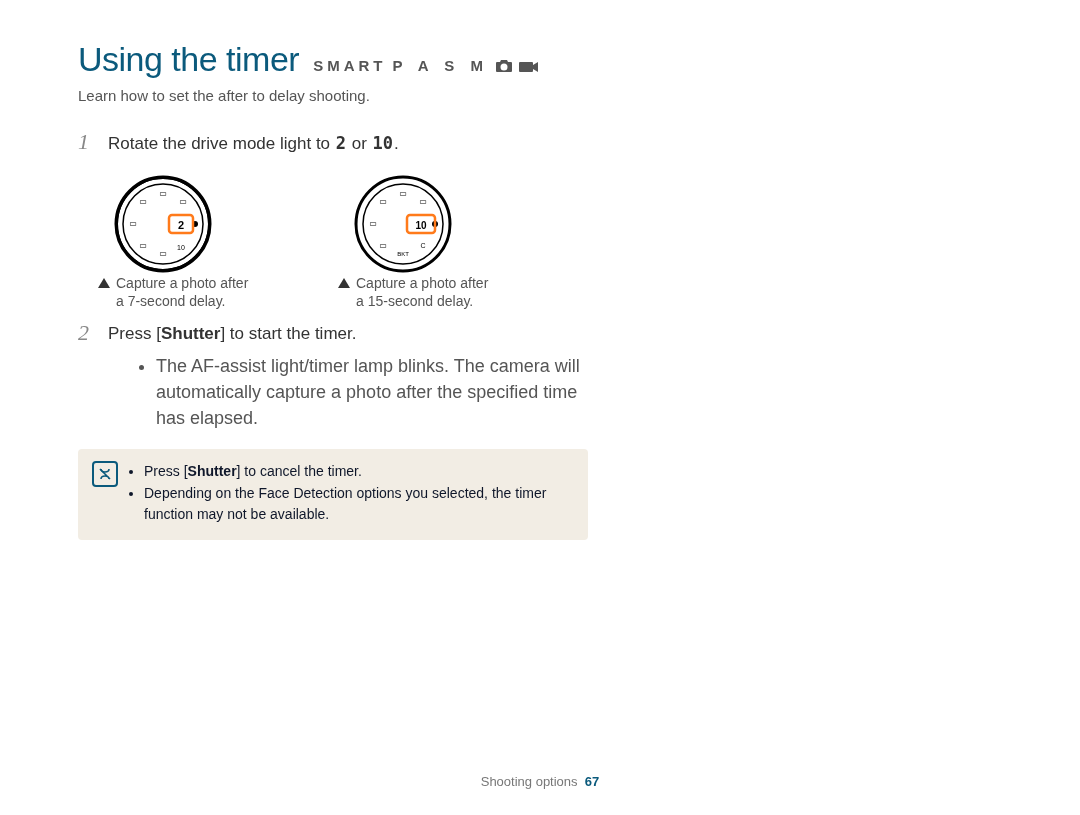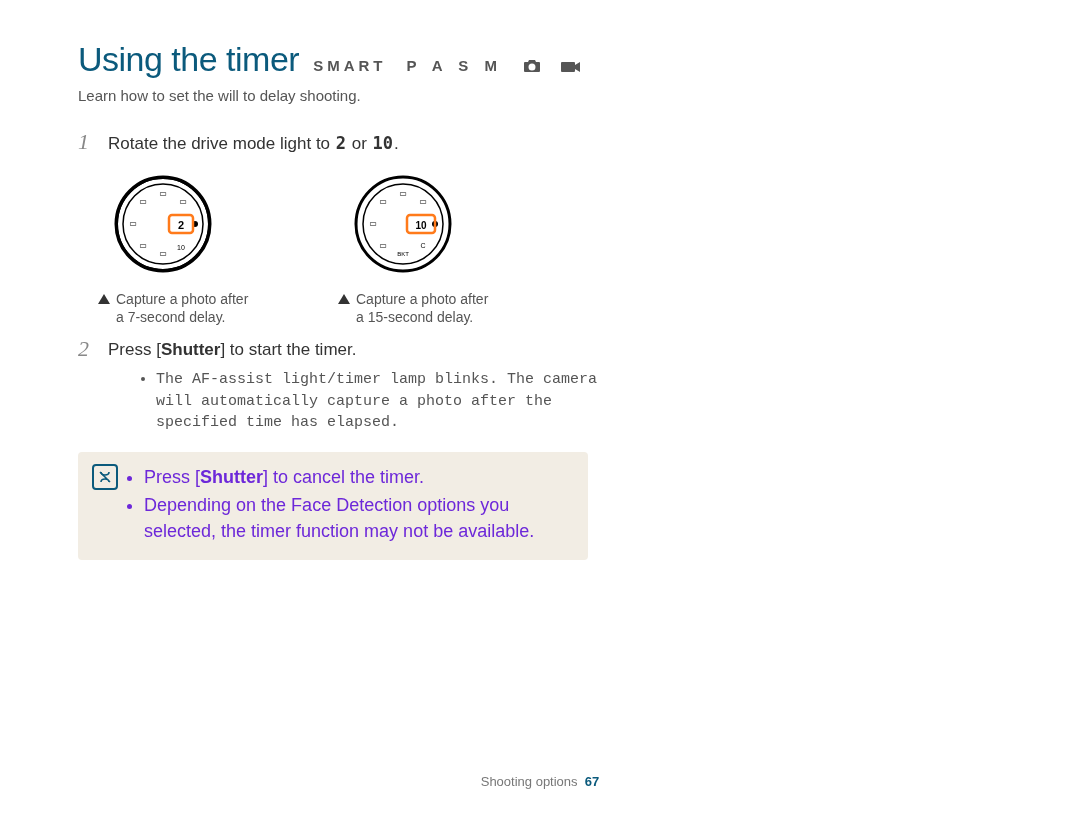--- a/index.html
+++ b/index.html
@@ -30,21 +30,21 @@
     letter-spacing: -0.5px;
     color: #0b5a7c;
   }
   .modes {
     font-size: 15px;
     font-weight: 800;
     letter-spacing: 4px;
     color: #555;
     display: flex;
     align-items: center;
-    gap: 20px;
+    gap: 6px;
   }
   .mode-glyph svg { display:block; }
   .subtitle {
     margin-top: 8px;
     font-size: 15px;
     color: #555;
   }
   .content {
     margin-top: 26px;
     width: 520px;
@@ -73,62 +73,61 @@
     border: 1px solid rgba(0,0,0,0);
   }
   .dials {
     display: flex;
     gap: 60px;
     margin: 16px 0 8px 20px;
   }
   .dial-col { width: 180px; }
   .dial-wrap { width: 130px; height: 100px; position: relative; }
   .dial-caption {
-    margin-top: 16px;
+    margin-top: 0;
     font-size: 14px;
     color: #555;
     line-height: 1.35;
     display: flex;
     gap: 6px;
   }
   .tri {
     width: 0; height: 0;
     border-left: 6px solid transparent;
     border-right: 6px solid transparent;
     border-bottom: 10px solid #333;
     margin-top: 4px;
     flex: 0 0 auto;
   }
   .sub-bullets {
     margin: 4px 0 18px 38px;
-    font-size: 15px;
+    font-size: 18px;
     color: #555;
     line-height: 1.45;
-    font-family: Liberation Mono, monospace;
   }
   .sub-bullets li { margin-bottom: 2px; }
   .note-box {
     margin-top: 14px;
     background: #f2ede4;
     border-radius: 4px;
     padding: 12px 16px 14px 14px;
     display: flex;
     gap: 12px;
     width: 510px;
     box-sizing: border-box;
   }
   .note-icon {
     width: 22px; height: 22px; flex: 0 0 auto;
     border: 2px solid #0b5a7c;
     border-radius: 4px;
     display:flex; align-items:center; justify-content:center;
   }
   .note-list {
-    font-size: 18px;
-    color: #6d28d9;
+    font-size: 14px;
+    color: #0f172a;
     line-height: 1.45;
     margin: 0; padding-left: 14px;
   }
   .note-list li { margin-bottom: 2px; }
   .footer {
     position: absolute;
     bottom: 26px;
     left: 0; right: 0;
     text-align: center;
     font-size: 13px;
@@ -153,21 +152,21 @@
           </svg>
       </span>
       <span class="mode-glyph">
         <svg width="20" height="14" viewBox="0 0 20 14">
             <path fill="#555" d="M1 3h12a1 1 0 0 1 1 1v2l5-3v10l-5-3v2a1 1 0 0 1-1 1H1a1 1 0 0 1-1-1V4a1 1 0 0 1 1-1z"></path>
           </svg>
       </span>
     </div>
   </div>
 
-  <div class="subtitle">Learn how to set the will to delay shooting.</div>
+  <div class="subtitle">Learn how to set the after to delay shooting.</div>
 
   <div class="content">
 
     <div class="step">
       <div class="step-num">1</div>
       <div class="step-text">
         <span>Rotate the drive mode light to </span><span class="inline-glyph">2</span><span> or </span><span class="inline-glyph">10</span><span>.</span>
       </div>
     </div>
 

